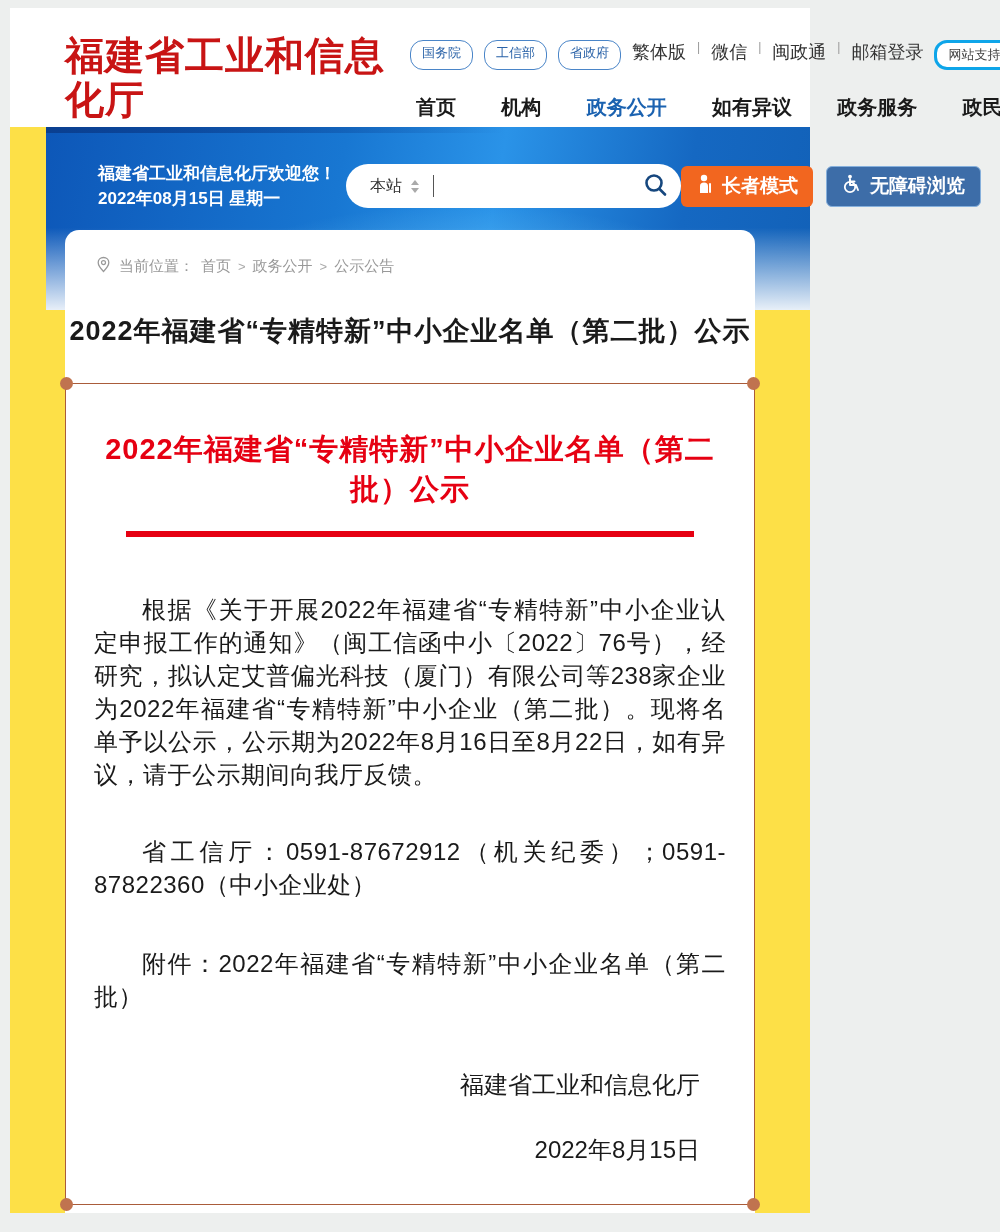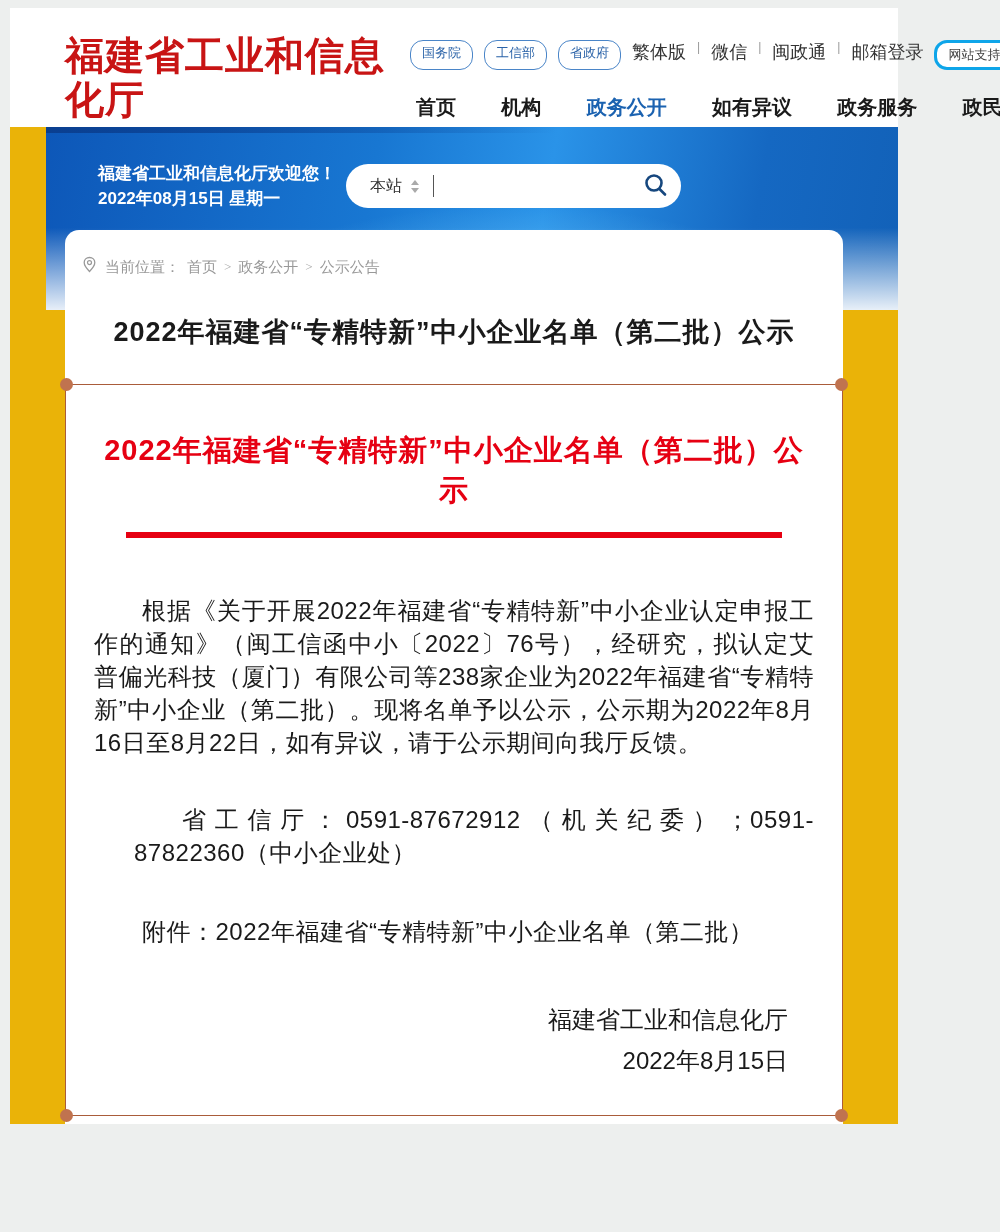--- a/index.html
+++ b/index.html
@@ -3,21 +3,21 @@
 <meta charset="utf-8">
 <style>
   * { margin:0; padding:0; box-sizing:border-box; }
   html,body { width:1000px; }
   body {
     background:#edefee;
     padding:8px 10px 17px;
     font-family:"Liberation Sans", sans-serif;
     color:#1a1a1a;
   }
-  .page { width:888px; background:#eab308; }
+  .page { width:800px; background:#fde047; }
 
   
   .header { display:flex; padding:26px 42px 0 55px; height:119px; background:#fff; }
   .logo-block { width:345px; flex:none; }
   .logo-title { font-size:39px; font-weight:bold; color:#c81414; letter-spacing:1px; line-height:44px; }
   .logo-url { font-size:20px; font-weight:bold; color:#333; margin-top:4px; letter-spacing:.5px; }
   .logo-url .red { color:#c81414; }
   .header-right { flex:1; display:flex; flex-direction:column; }
   .links-row { display:flex; gap:11px; margin-top:6px; }
   .pill { border:1px solid #4a85c8; color:#2b63a8; border-radius:13px; padding:3px 11px; font-size:13px; background:#fff; cursor:pointer; white-space:nowrap; }
@@ -51,39 +51,39 @@
   .caret { width:1px; height:22px; background:#555; margin-left:14px; }
   .search-input { flex:1; border:none; outline:none; height:30px; font-size:16px; background:transparent; }
   .mag-btn { background:none; border:none; cursor:pointer; display:flex; align-items:center; }
   .banner-btns { margin-left:auto; display:flex; gap:13px; }
   .bbtn { height:41px; border-radius:6px; color:#fff; font-size:19px; font-weight:bold; display:flex; align-items:center; gap:8px; padding:0 15px; cursor:pointer; border:none; white-space:nowrap; }
   .bbtn.elder { background:#f2661f; }
   .bbtn.access { background:#3d6da8; border:1px solid #86b0dc; }
 
   
   .card { position:relative; margin:-80px 55px 0; background:#fff; border-radius:14px 14px 0 0; padding-bottom:8px; }
-  .breadcrumb { display:flex; align-items:center; gap:7px; padding:26px 16px 0; color:#999; font-size:15px;font-family:Liberation Serif, serif; }
+  .breadcrumb { display:flex; align-items:center; gap:7px; padding:26px 30px 0; color:#999; font-size:15px; }
   .crumb { color:#999; cursor:pointer; }
   .crumb-sep { color:#aaa; font-size:13px; }
   .page-title { text-align:center; font-size:27px; font-weight:bold; color:#1a1a1a; margin-top:36px; letter-spacing:1px; }
 
   
   .article-box { position:relative; margin-top:34px; border:1px solid #aa5c3a; padding:46px 28px 38px; background:#fff; }
   .corner-dot { position:absolute; width:13px; height:13px; border-radius:50%; background:#c0734f; }
   .dot-tl { top:-7px; left:-6px; } .dot-tr { top:-7px; right:-6px; }
   .dot-bl { bottom:-7px; left:-6px; } .dot-br { bottom:-7px; right:-6px; }
   .article-title { text-align:center; color:#e60012; font-size:29px; font-weight:bold; letter-spacing:1px; }
   .red-rule { height:6px; background:#e60012; margin:21px 32px 0; }
   .para { font-size:24px; line-height:33px; color:#1a1a1a; text-align:justify; text-indent:2em; letter-spacing:.5px; }
   .p1 { margin-top:56px; }
-  .p2 { margin-top:44px;margin-left:40px; }
+  .p2 { margin-top:44px; }
   .p3 { margin-top:46px; }
   .sign { text-align:right; padding-right:26px; font-size:24px; color:#1a1a1a; }
   .sign-name { margin-top:56px; }
-  .sign-date { margin-top:9px; }
+  .sign-date { margin-top:33px; }
 </style>
 </head>
 <body>
 
 <div class="page">
 
   <div class="header">
     <div class="logo-block">
       <div class="logo-title">福建省工业和信息化厅</div>
       <div class="logo-url"><span class="red">gxt</span><span>.fujian.gov.cn</span></div>
@@ -131,20 +131,43 @@
         <input class="search-input" type="text" value="" style="">
         <button class="mag-btn">
           <span>
             <svg width="26" height="26" viewBox="0 0 26 26">
                 <circle cx="11" cy="11" r="7.5" fill="none" stroke="#16477e" stroke-width="2.6"></circle>
                 <line x1="16.5" y1="17" x2="22" y2="22.5" stroke="#16477e" stroke-width="2.6" stroke-linecap="round"></line>
               </svg>
           </span>
         </button>
       </div>
+      <div class="banner-btns">
+        <button class="bbtn elder">
+          <span>
+            <svg width="18" height="20" viewBox="0 0 18 20">
+                <circle cx="8" cy="4" r="3.2" fill="#fff"></circle>
+                <path d="M4 19 L4 12 Q4 8.5 8 8.5 Q12 8.5 12 12 L12 19 Z" fill="#fff"></path>
+                <rect x="13" y="9" width="2" height="10" rx="1" fill="#fff"></rect>
+              </svg>
+          </span>
+          <span>长者模式</span>
+        </button>
+        <button class="bbtn access">
+          <span>
+            <svg width="20" height="20" viewBox="0 0 20 20">
+                <circle cx="8" cy="13" r="5.2" fill="none" stroke="#fff" stroke-width="1.8"></circle>
+                <circle cx="8" cy="2.6" r="1.9" fill="#fff"></circle>
+                <path d="M8 5 L8 11 L14 11 L16 16" fill="none" stroke="#fff" stroke-width="1.9" stroke-linecap="round" stroke-linejoin="round"></path>
+                <path d="M8 7.5 L12.5 7.5" stroke="#fff" stroke-width="1.9" stroke-linecap="round"></path>
+              </svg>
+          </span>
+          <span>无障碍浏览</span>
+        </button>
+      </div>
     </div>
   </div>
 
   <div class="card">
 
     <div class="breadcrumb">
       <span>
         <svg width="17" height="18" viewBox="0 0 17 18">
             <path d="M8.5 1.5 C5.4 1.5 3.2 3.8 3.2 6.6 C3.2 10.2 8.5 15.5 8.5 15.5 C8.5 15.5 13.8 10.2 13.8 6.6 C13.8 3.8 11.6 1.5 8.5 1.5 Z" fill="none" stroke="#999" stroke-width="1.3"></path>
             <circle cx="8.5" cy="6.6" r="2" fill="none" stroke="#999" stroke-width="1.2"></circle>

